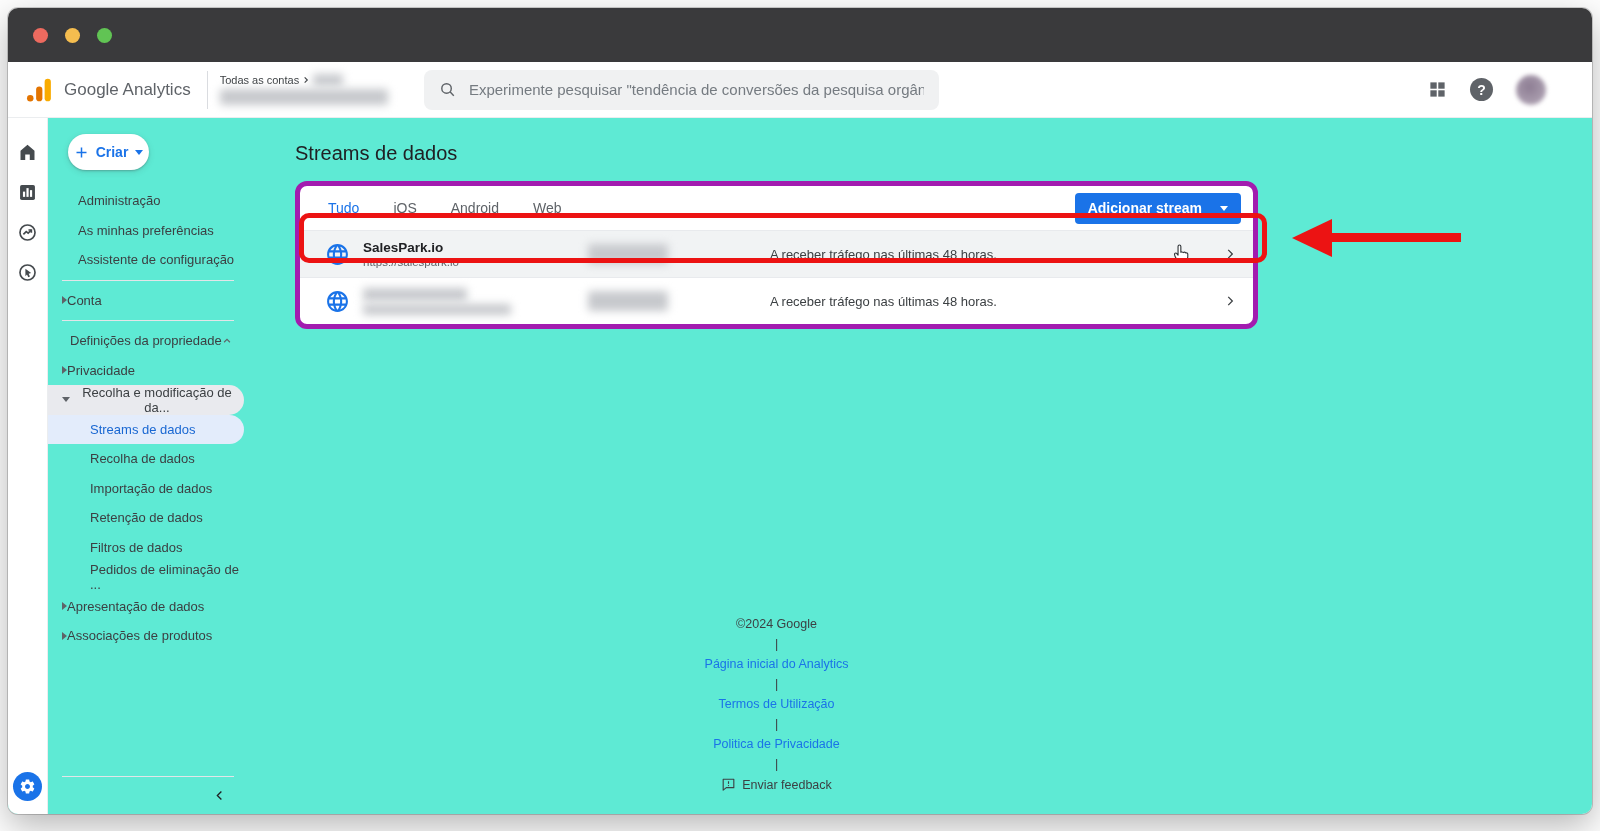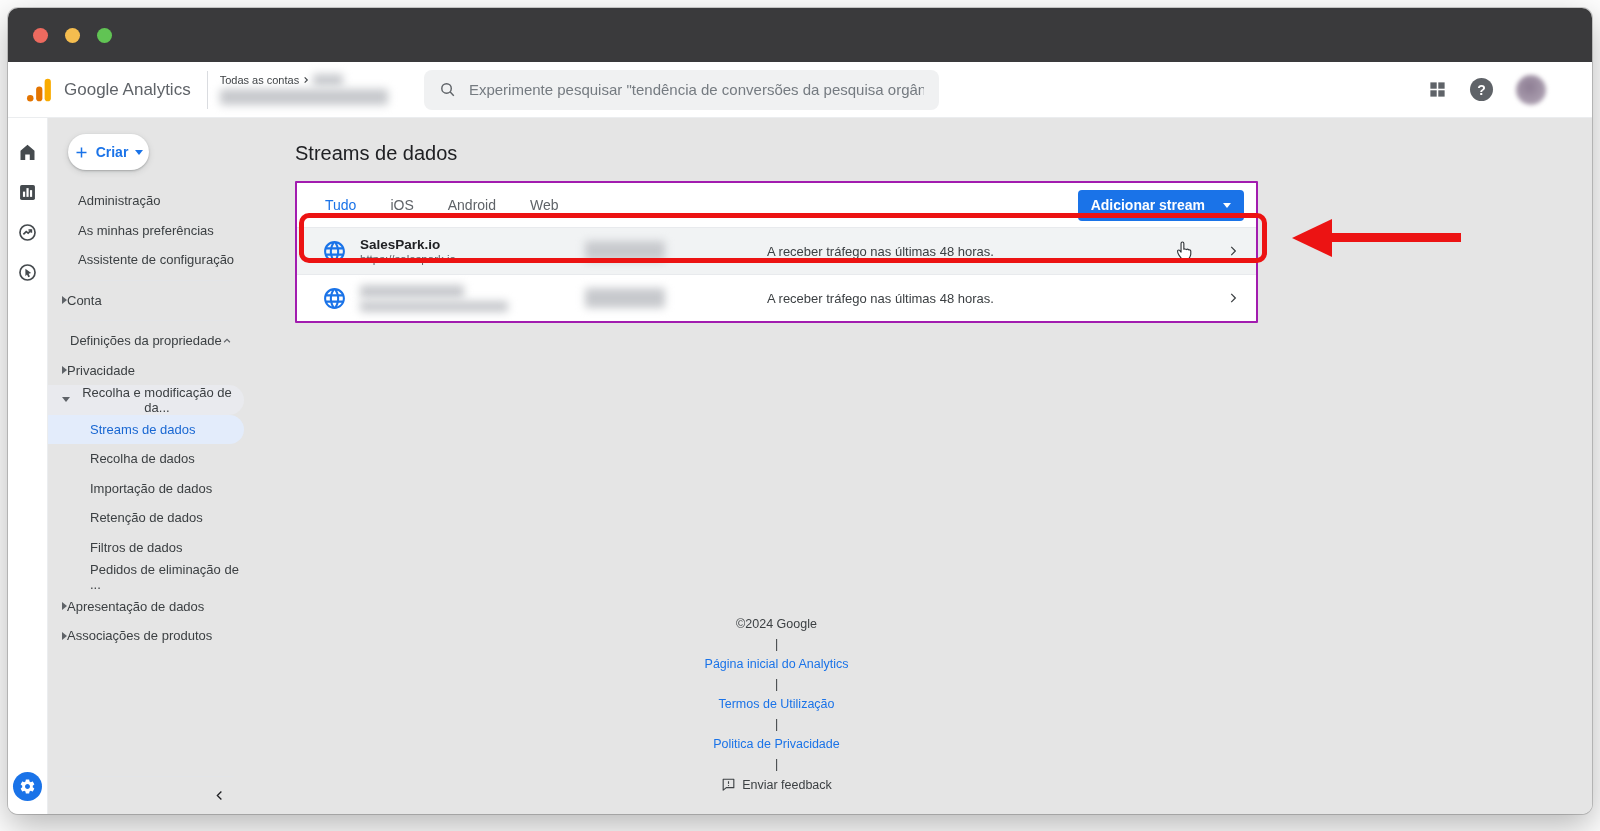--- a/index.html
+++ b/index.html
@@ -27,21 +27,21 @@
   .bc-chip-big { width:168px; height:16px; }
   .search { margin-left:18px; width:515px; height:40px; background:#f0f1f2; border-radius:8px;
     display:flex; align-items:center; gap:13px; padding:0 15px; }
   .search-ph { color:#757b81; font-size:15px; white-space:nowrap; overflow:hidden; }
   .topbar-right { margin-left:auto; display:flex; align-items:center; gap:23px; padding-right:46px; }
   .help-badge { width:23px; height:23px; border-radius:50%; background:#5f6368; color:#fff;
     display:flex; align-items:center; justify-content:center; font-size:14px; font-weight:bold; }
   .avatar { width:30px; height:30px; border-radius:50%;
     background:radial-gradient(circle at 45% 40%, #8d7d93, #b9aebd); filter:blur(2px); }
   
-  .app-body { flex:1; display:flex; background:#e5e5e5; position:relative; min-height:0; }
+  .app-body { flex:1; display:flex; background:#5eead4; position:relative; min-height:0; }
   .rail { width:40px; background:#fff; border-right:1px solid #ebedef; flex:0 0 auto;
     display:flex; flex-direction:column; align-items:center; padding-top:24px; gap:19px; position:relative; }
   .rail-gear { position:absolute; bottom:13px; width:29px; height:29px; border-radius:50%;
     background:#1a73e8; display:flex; align-items:center; justify-content:center; }
   
   .sidebar { width:200px; flex:0 0 auto; display:flex; flex-direction:column; padding-top:16px; }
   .create-btn { margin-left:20px; width:81px; height:36px; background:#fff; border-radius:18px;
     box-shadow:0 1px 2px rgba(60,64,67,.3), 0 2px 6px rgba(60,64,67,.15);
     display:flex; align-items:center; justify-content:center; gap:7px;
     color:#1a73e8; font-size:14px; font-weight:bold; cursor:pointer; }
@@ -60,21 +60,21 @@
   .tree-expanded { background:#e9eaee; border-radius:0 16px 16px 0; margin-right:4px; }
   .sub-item { height:29.5px; display:flex; align-items:center; padding-left:42px; cursor:pointer; }
   .sub-selected { background:#e3ecfb; color:#1967d2; border-radius:0 16px 16px 0; margin-right:4px; }
   .sidebar-bottom { margin-top:auto; padding-bottom:12px; }
   .sb-divider { height:1px; background:#e3e5e8; margin:0 14px 12px; }
   .collapse-row { display:flex; justify-content:flex-end; padding-right:22px; }
   
   .main { flex:1; display:flex; flex-direction:column; padding:20px 0 0 47px; min-width:0; }
   .content-inner { width:963px; display:flex; flex-direction:column; flex:1; }
   .page-title { font-size:20px; color:#202124; margin:4px 0 16px 0; }
-  .card { background:#fff; border:2px solid #a21caf; border-radius:1px; }
+  .card { background:#fff; border:5px solid #a21caf; border-radius:12px; }
   .card-toolbar { height:44px; display:flex; align-items:center; padding:0 12px 0 28px; }
   .tab { font-size:14px; color:#5f6368; margin-right:34px; cursor:pointer; }
   .tab-active { color:#1a73e8; }
   .add-btn { margin-left:auto; height:31px; background:#1a73e8; color:#fff; font-size:14px;
     font-weight:bold; border:none; border-radius:4px; display:flex; align-items:center; gap:18px;
     padding:0 13px; cursor:pointer; }
   .caret-down-white { width:0; height:0; border-left:4px solid transparent;
     border-right:4px solid transparent; border-top:5px solid #fff; }
   .stream-row { height:47px; border-top:1px solid #e8eaed; display:flex; align-items:center;
     padding:0 16px 0 25px; cursor:pointer; }

